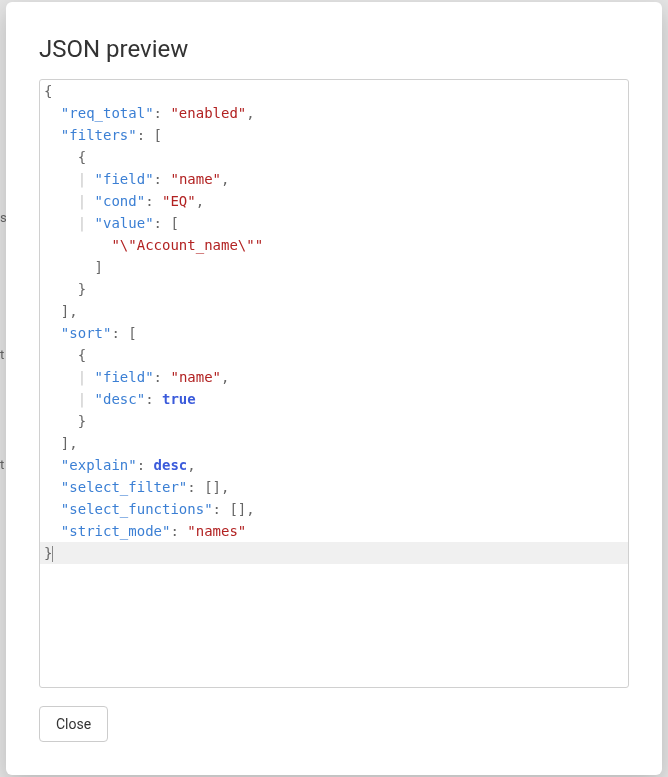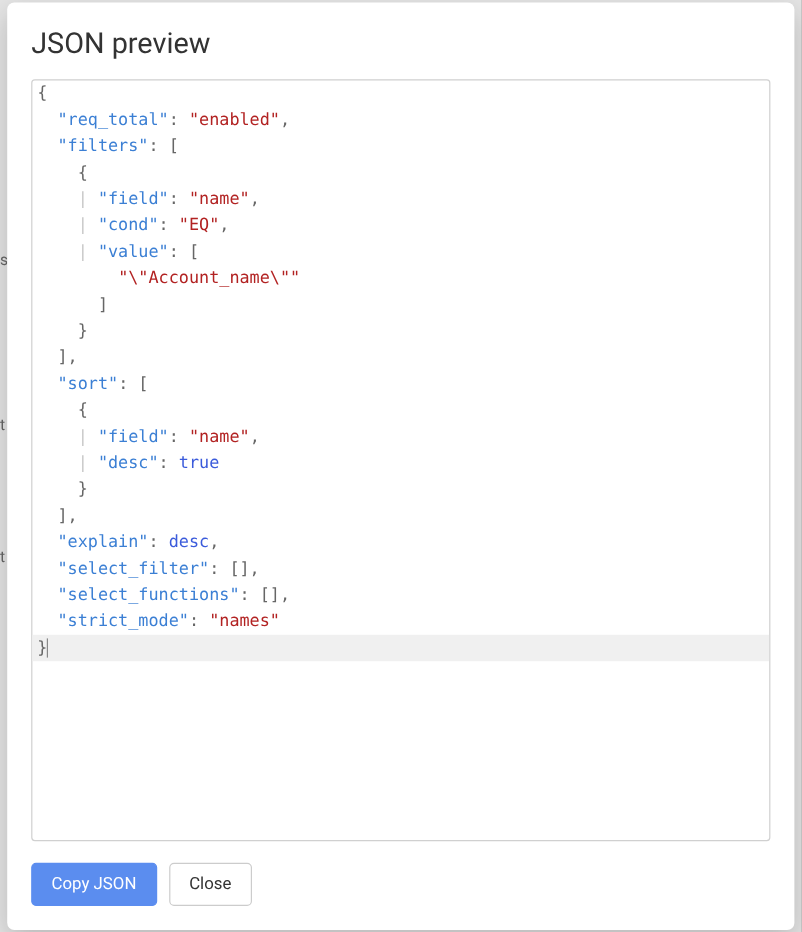--- a/index.html
+++ b/index.html
@@ -31,21 +31,21 @@
       position: absolute;
       top: 2px;
       left: 6px;
       right: 6px;
       bottom: 2px;
       background: #fff;
       border-radius: 6px;
       box-shadow: 0 8px 24px rgba(0,0,0,0.2);
       display: flex;
       flex-direction: column;
-      padding: 20px;
+      padding: 33px;
     }
     .modal-title {
       font-size: 24px;
       font-weight: 400;
       color: #333;
       margin-bottom: 16px;
     }
     .code-box {
       flex: 1;
       border: 1px solid #d0d0d0;
@@ -60,21 +60,21 @@
     .code-line {
       white-space: pre;
       padding-left: 4px;
       color: #333;
     }
     .code-line.hl {
       background: #f0f0f0;
     }
     .k  { color: #3b7fd4; }   
     .s  { color: #b22222; }   
-    .b  { color: #3b5bdb; }   
+    .b  { color: #3b5bdb; font-weight: bold; }   
     .p  { color: #666; }      
     .guide { color: #c8c8c8; }
     .footer {
       margin-top: 18px;
       display: flex;
       gap: 10px;
     }
     .btn {
       font-size: 14px;
       padding: 9px 16px;
@@ -130,17 +130,16 @@
         <div class="code-line"><span>    </span><span class="p">}</span></div>
         <div class="code-line"><span>  </span><span class="p">],</span></div>
         <div class="code-line"><span>  </span><span class="k">"explain"</span><span class="p">: </span><span class="b">desc</span><span class="p">,</span></div>
         <div class="code-line"><span>  </span><span class="k">"select_filter"</span><span class="p">: [],</span></div>
         <div class="code-line"><span>  </span><span class="k">"select_functions"</span><span class="p">: [],</span></div>
         <div class="code-line"><span>  </span><span class="k">"strict_mode"</span><span class="p">: </span><span class="s">"names"</span></div>
         <div class="code-line hl"><span></span><span class="p">}</span><span class="caret"></span></div>
       </div>
 
     <div class="footer">
-      <button class="btn btn-primary">Copy JSON</button>
       <button class="btn btn-secondary">Close</button>
     </div>
   </div>
 </div>
 
 </body></html>

